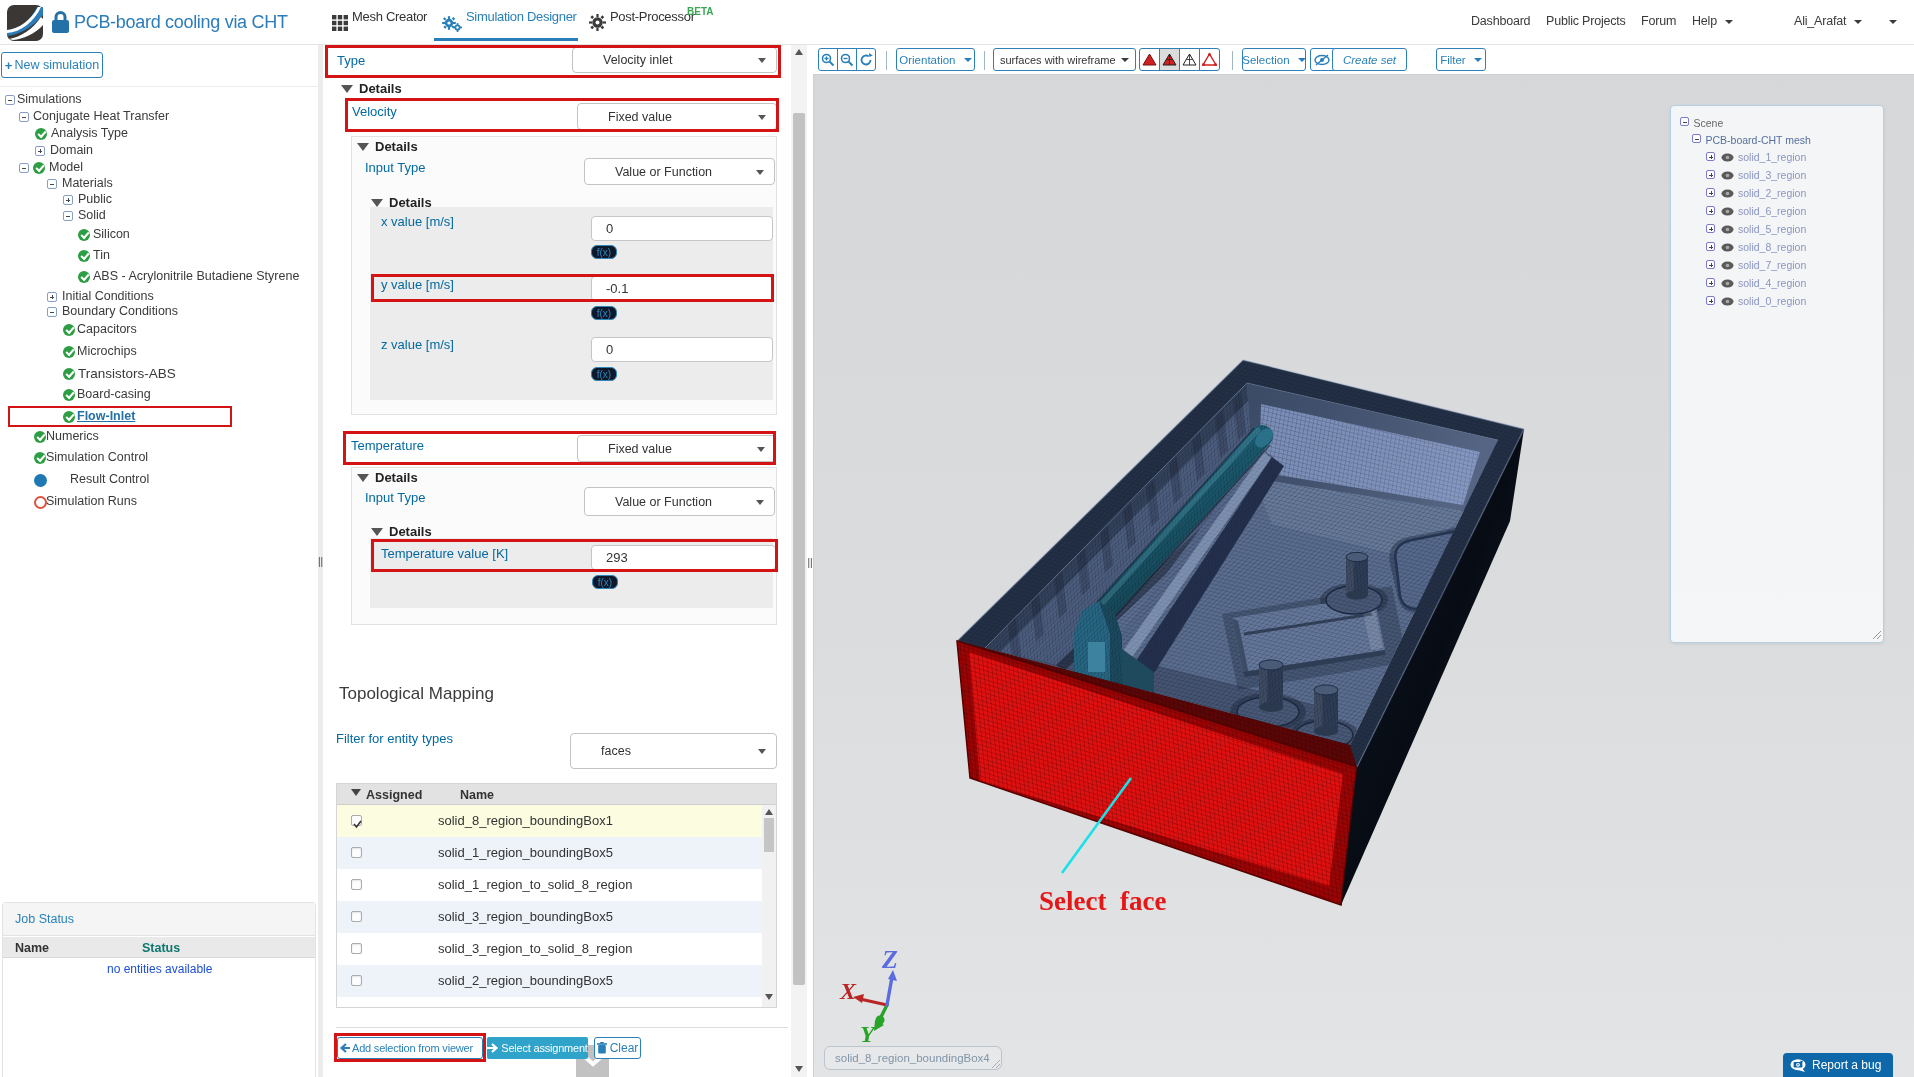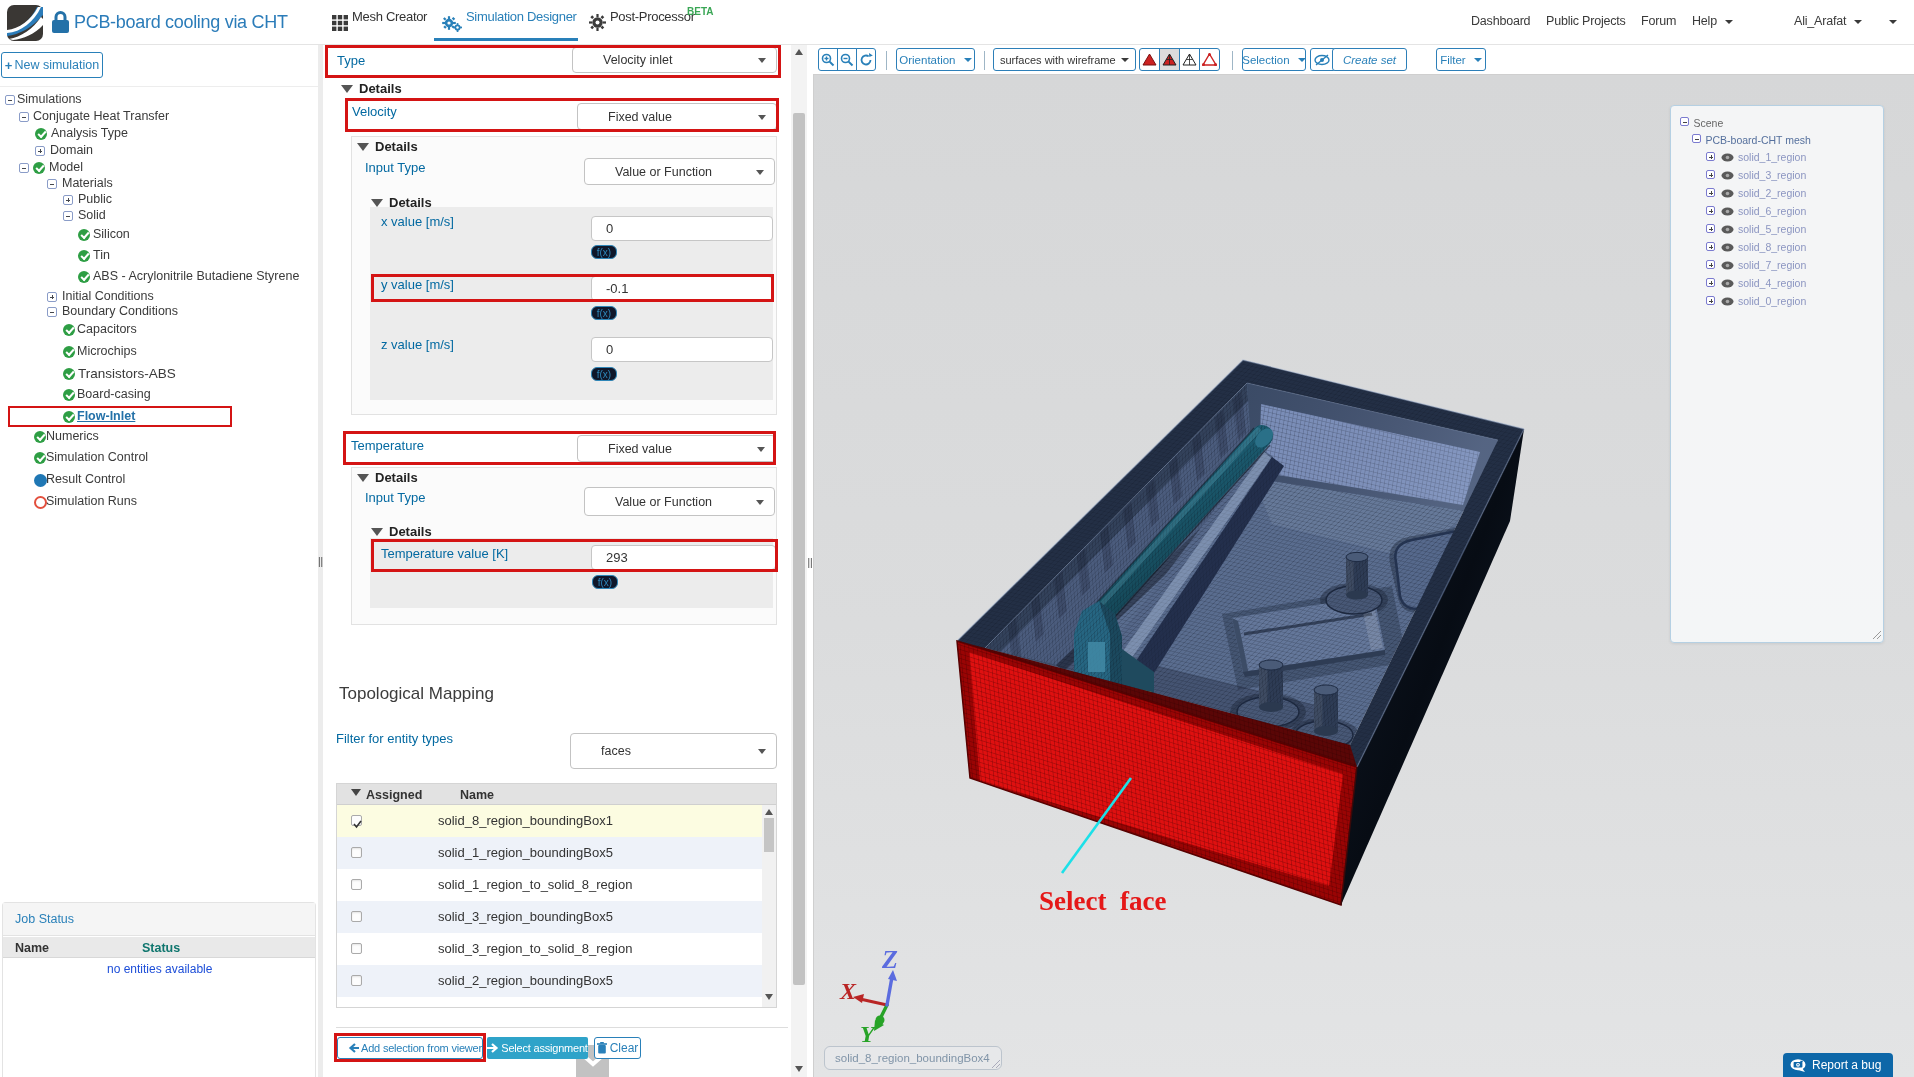--- a/index.html
+++ b/index.html
@@ -160,21 +160,21 @@
     <div class="tree-row" style="left:78px;top:366px;font-size:13.5px;">Transistors-ABS</div>
     <div class="chk" style="left:63px;top:389px;"></div>
     <div class="tree-row" style="left:77px;top:387px;">Board-casing</div>
     <div class="chk" style="left:63px;top:411px;"></div>
     <div class="tree-row" style="left:77px;top:409px;font-weight:bold;color:#2471a8;text-decoration:underline;">Flow-Inlet</div>
     <div class="chk" style="left:34px;top:431px;"></div>
     <div class="tree-row" style="left:46px;top:429px;">Numerics</div>
     <div class="chk" style="left:34px;top:452px;"></div>
     <div class="tree-row" style="left:46px;top:450px;">Simulation Control</div>
     <div class="abs" style="left:34px;top:474px;width:13px;height:13px;border-radius:50%;background:#1f77b4;"></div>
-    <div class="tree-row" style="left:46px;top:472px;">Result Control</div>
+    <div class="tree-row" style="left:46px;top:472px;padding-left:24px;">Result Control</div>
     <div class="abs" style="left:34px;top:496px;width:13px;height:13px;border-radius:50%;border:2.5px solid #e34f3d;background:#fff;"></div>
     <div class="tree-row" style="left:46px;top:494px;">Simulation Runs</div>
   </div>
 <div class="redbox" style="left:8px;top:406px;width:224px;height:21px;border-width:2px;"></div>
 
 <div class="abs" style="left:2px;top:902px;width:314px;height:175px;border:1px solid #e3e3e3;border-bottom:none;border-radius:4px 4px 0 0;background:#fff;"></div>
 <div class="abs" style="left:3px;top:903px;width:312px;height:33px;background:#f5f5f5;border-bottom:1px solid #e3e3e3;"></div>
 <div class="abs" style="left:15px;top:912px;font-size:12.5px;color:#2980b9;">Job Status</div>
 <div class="abs" style="left:3px;top:937px;width:312px;height:21px;background:#e9e9e9;border-bottom:1px solid #d8d8d8;"></div>
 <div class="abs" style="left:15px;top:941px;font-size:12.5px;font-weight:bold;color:#333;">Name</div>
@@ -260,21 +260,21 @@
 <div class="abs" style="left:765px;top:809px;width:0;height:0;border-left:4px solid transparent;border-right:4px solid transparent;border-bottom:6px solid #555;"></div>
 <div class="abs" style="left:765px;top:994px;width:0;height:0;border-left:4px solid transparent;border-right:4px solid transparent;border-top:6px solid #555;"></div>
 <div class="abs" style="left:764px;top:818px;width:10px;height:34px;background:#c5c5c5;"></div>
 <div class="abs" style="left:336px;top:1027px;width:452px;height:1px;background:#ddd;"></div>
 
 <div class="abs" style="left:576px;top:1045px;width:33px;height:32px;background:#c2c2c2;"></div>
 <svg class="abs" style="left:583px;top:1055px;" width="20" height="13">
     <path d="M2 2 L10 9 L18 2" fill="none" stroke="#fff" stroke-width="4"></path>
   </svg>
 
-<div class="abs" style="left:337px;top:1037px;width:146px;height:22px;border:1px solid #2980b9;border-radius:3px;background:#fff;color:#2980b9;font-size:11px;letter-spacing:-0.2px;display:flex;align-items:center;justify-content:flex-end;white-space:nowrap;"><svg width="12" height="10" style="margin-right:2px;flex-shrink:0;">
+<div class="abs" style="left:337px;top:1037px;width:146px;height:22px;border:1px solid #2980b9;border-radius:3px;background:#fff;color:#2980b9;font-size:11px;letter-spacing:-0.2px;display:flex;align-items:center;justify-content:flex-start;white-space:nowrap;"><svg width="12" height="10" style="margin-right:2px;flex-shrink:0;">
       <path d="M12 5 H4 M8 1 L3.5 5 L8 9" stroke="#2980b9" stroke-width="2.2" fill="none"></path>
     </svg>Add selection from viewer</div>
 <div class="abs" style="left:487px;top:1037px;width:101px;height:22px;border-radius:2px;background:#2fa3c9;color:#fff;font-size:11px;letter-spacing:-0.2px;display:flex;align-items:center;justify-content:center;white-space:nowrap;"><svg width="12" height="10" style="margin-right:2px;flex-shrink:0;">
       <path d="M0 5 H8 M5 1 L9.5 5 L5 9" stroke="#fff" stroke-width="2.2" fill="none"></path>
     </svg>Select assignment</div>
 <div class="abs" style="left:594px;top:1037px;width:47px;height:22px;border:1px solid #2980b9;border-radius:3px;background:#fff;color:#2980b9;font-size:12px;display:flex;align-items:center;justify-content:center;white-space:nowrap;"><svg width="10" height="12" style="margin-right:3px;flex-shrink:0;" viewBox="0 0 10 12">
       <rect x="1.2" y="3" width="7.6" height="8.5" rx="1" fill="#2980b9"></rect>
       <rect x="0" y="1.2" width="10" height="1.6" fill="#2980b9"></rect>
       <rect x="3.2" y="0" width="3.6" height="1.6" fill="#2980b9"></rect>
     </svg>Clear</div>

